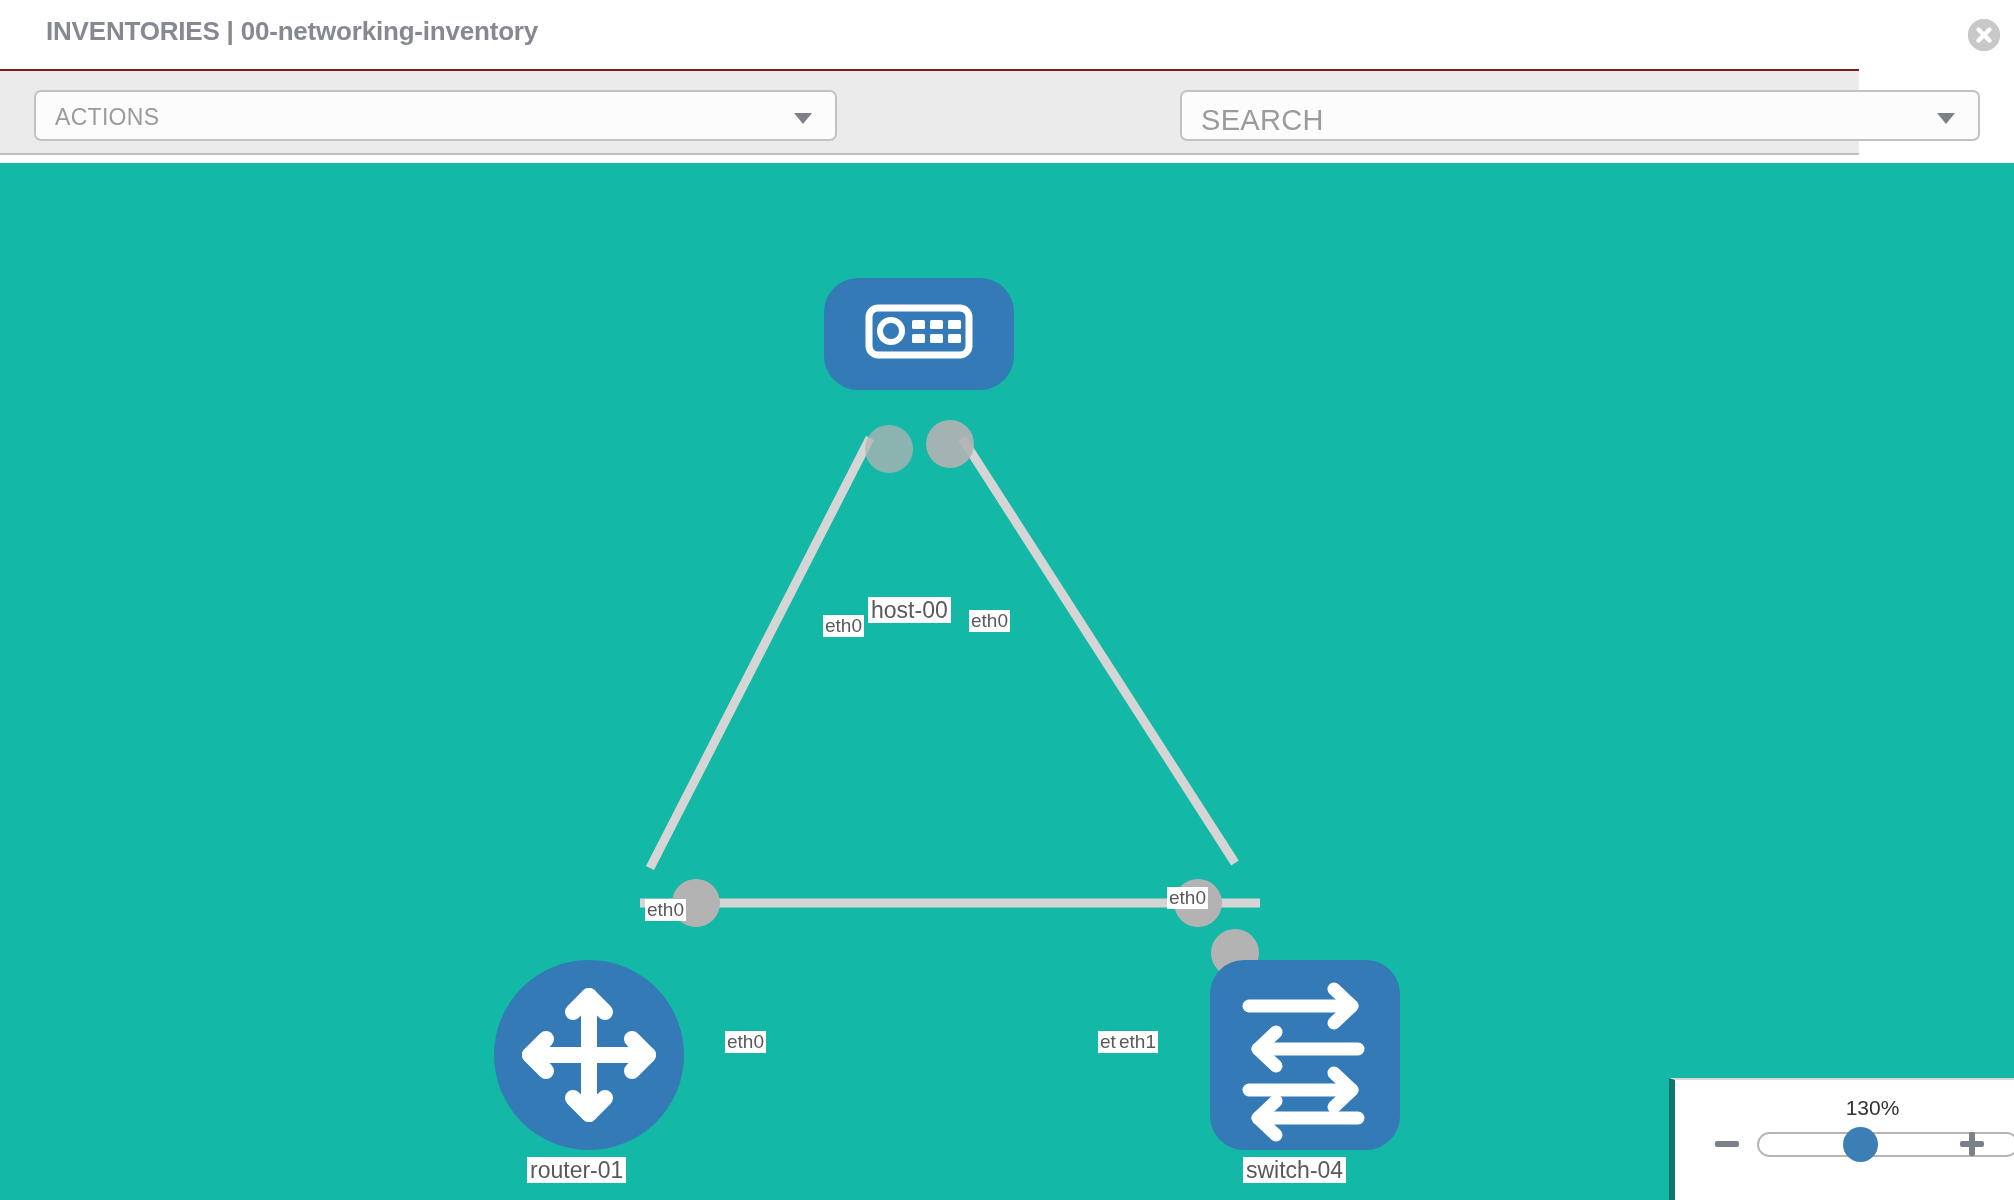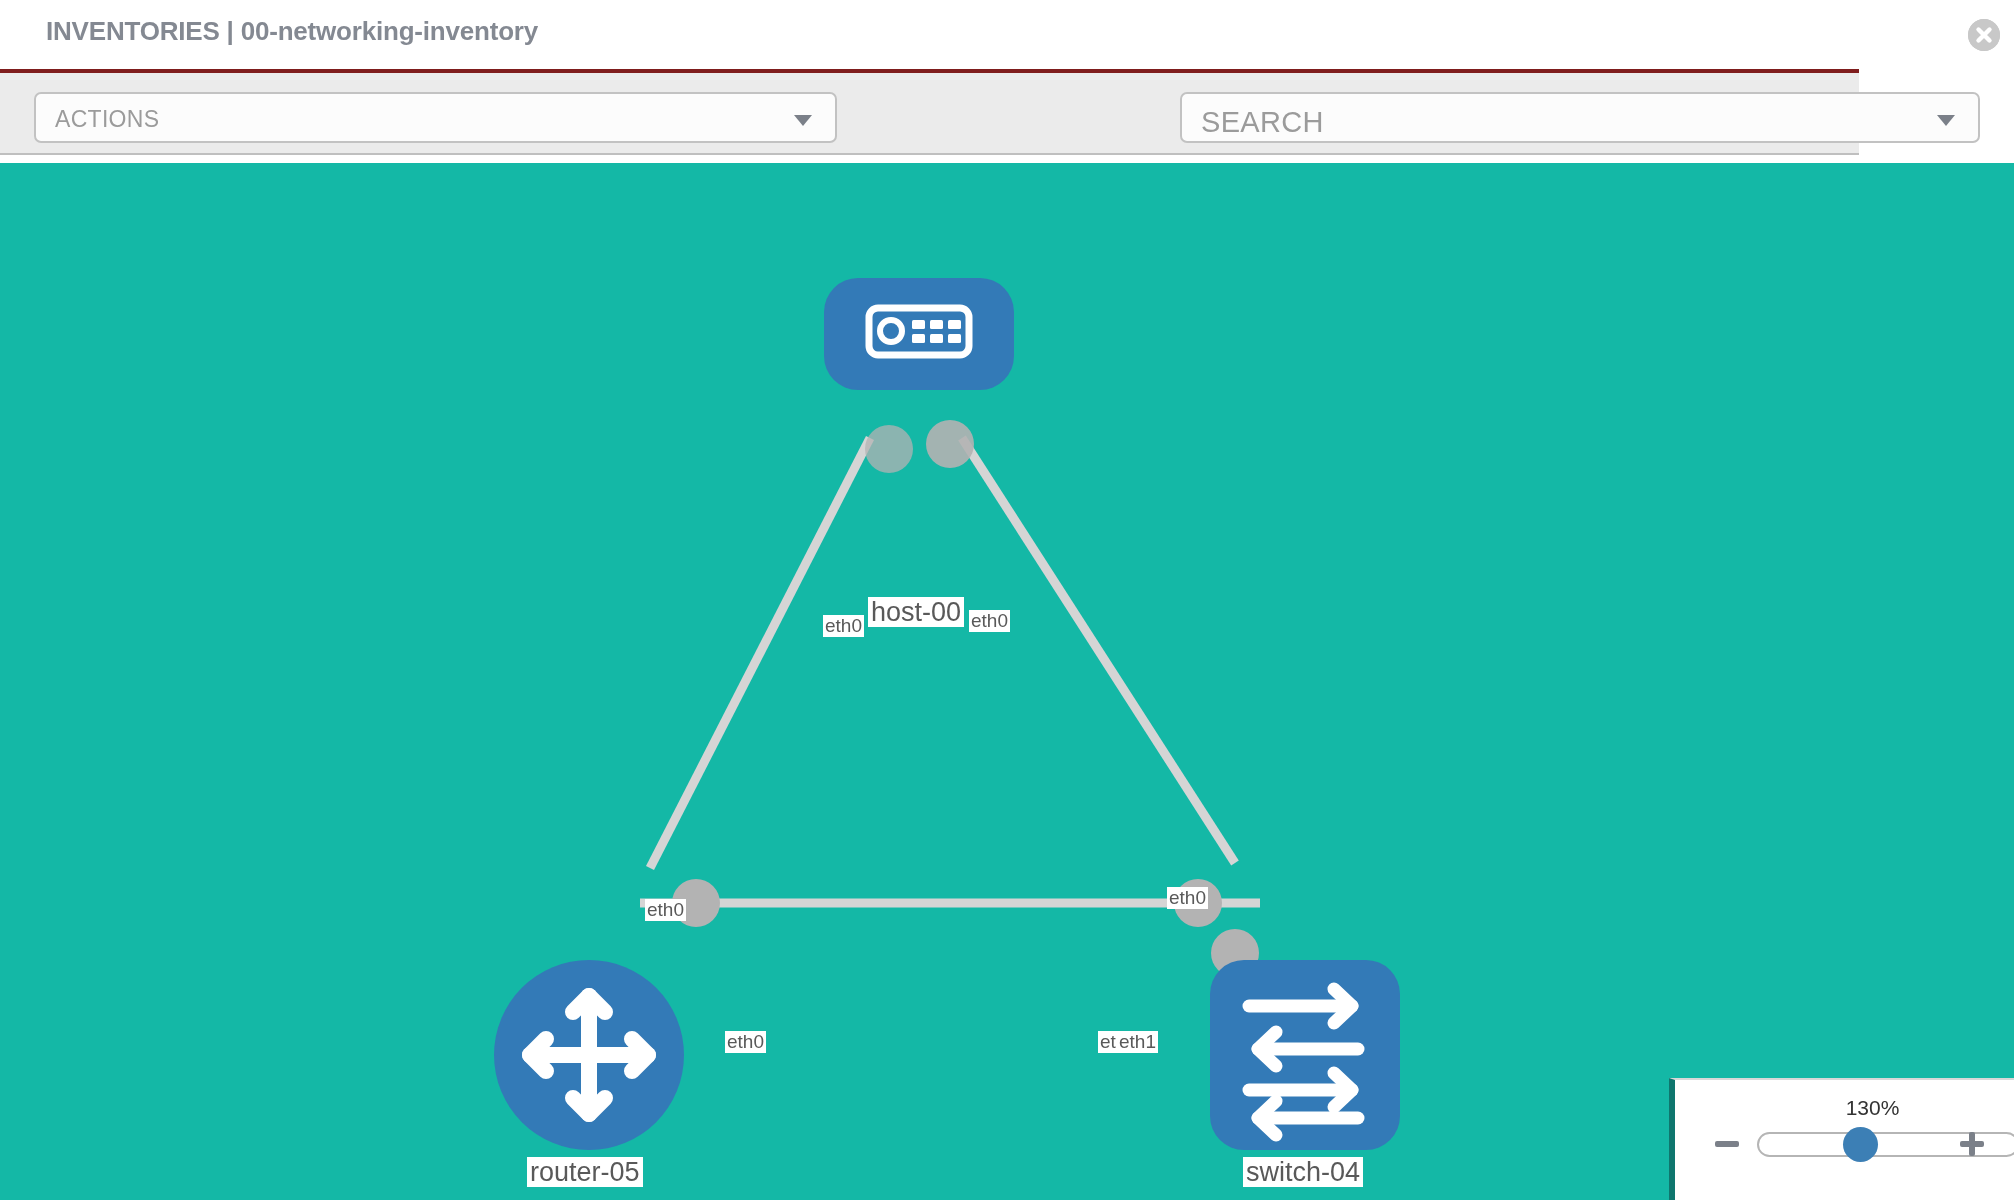--- a/index.html
+++ b/index.html
@@ -36,21 +36,21 @@
     background: #c8c8c8;
     cursor: pointer;
   }
   .close-btn svg { display: block; }
 
   
   .toolbar {
     position: absolute; left: 0; top: 69px;
     width: 1859px; height: 86px;
     background: #ebebeb;
-    border-top: 4px solid #7f1d1d;
+    border-top: 2px solid #7f1d1d;
     border-bottom: 2px solid #bfbfbf;
   }
   .actions-select {
     position: absolute; left: 34px; top: 19px;
     width: 803px; height: 51px;
     background: #fcfcfc;
     border: 2px solid #c2c2c2;
     border-radius: 7px;
   }
   .actions-label {
@@ -99,21 +99,21 @@
   .topo-svg { position: absolute; left: 0; top: 0; }
 
   
   .node-label {
     position: absolute;
     background: #ffffff;
     color: #595959;
     white-space: nowrap;
     line-height: 1.05;
   }
-  .name-label { font-size: 27px; padding: 1px 3px; }
+  .name-label { font-size: 23px; padding: 1px 3px; }
   .if-label   { font-size: 19px; padding: 1px 2px; }
 
   
   .zoom-panel {
     position: absolute; right: 0; bottom: 0;
     width: 345px; height: 130px;
     background: #ffffff;
     border-top: 2px solid #d8d8d8;
     border-left: 6px solid #0f766e;
   }
@@ -257,21 +257,21 @@
     <div class="node-label name-label" style="left:868px;  top:434px;">host-00</div>
     <div class="node-label if-label" style="left:969px;  top:447px;">eth0</div>
 
     <div class="node-label if-label" style="left:645px;  top:736px;">eth0</div>
     <div class="node-label if-label" style="left:1167px; top:724px;">eth0</div>
 
     <div class="node-label if-label" style="left:725px;  top:868px;">eth0</div>
     <div class="node-label if-label" style="left:1098px; top:868px;">eth</div>
     <div class="node-label if-label" style="left:1117px; top:868px;">eth1</div>
 
-    <div class="node-label name-label" style="left:527px;  top:994px;">router-05</div>
+    <div class="node-label name-label" style="left:527px;  top:994px;">router-01</div>
     <div class="node-label name-label" style="left:1243px; top:994px;">switch-04</div>
 
     <div class="zoom-panel">
       <div class="zoom-pct">130%</div>
 
       <div class="zoom-minus">
         <svg width="32" height="32" viewBox="0 0 32 32" aria-hidden="true">
           <rect x="4" y="13" width="24" height="6" rx="2" fill="#7b8089"></rect>
         </svg>
       </div>

